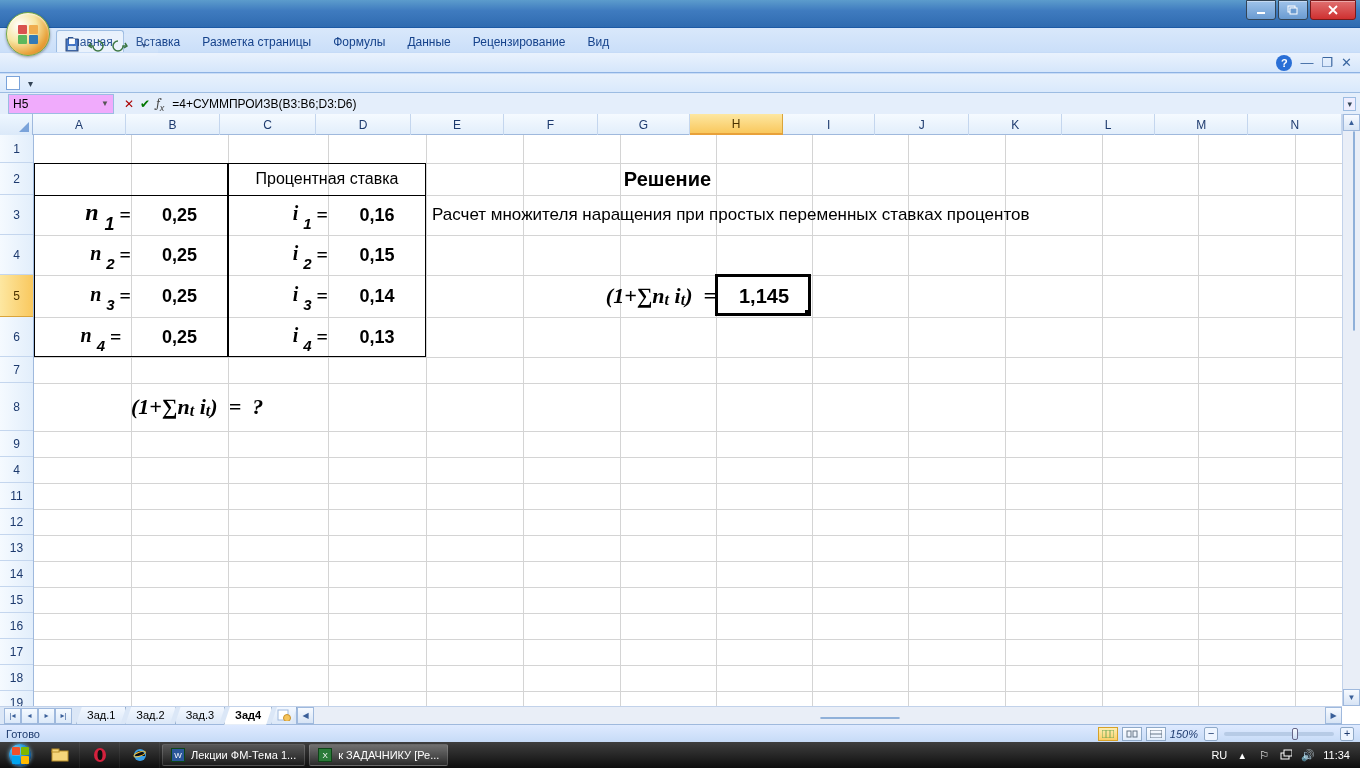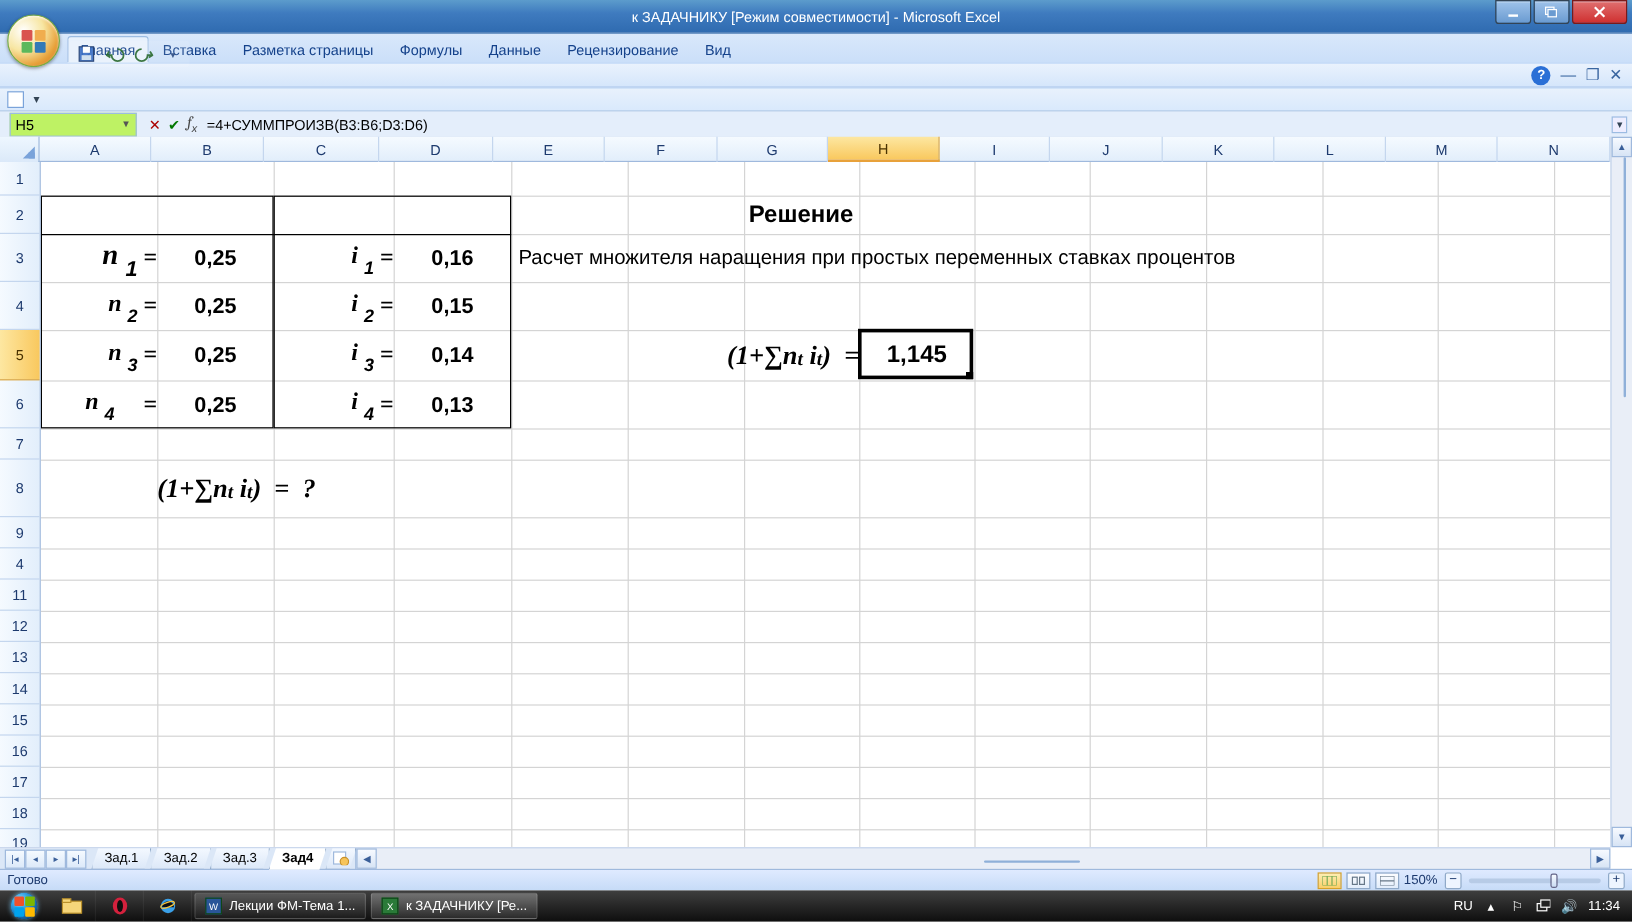--- a/index.html
+++ b/index.html
@@ -29,21 +29,21 @@
 .ribbon-body { height:20px; background:linear-gradient(#eaf2fd,#d5e6fb); display:flex; align-items:center; justify-content:flex-end; padding-right:8px; gap:8px; border-top:1px solid #c6dbf7;}
 .ribbon-body .help { width:16px; height:16px; border-radius:50%; background:#2a6fd6; color:#fff; font-size:11px; font-weight:bold; display:flex; align-items:center; justify-content:center;}
 .ribbon-body .mini { color:#3a66a0; font-size:13px;}
 
 
 .toolrow1 { height:20px; background:linear-gradient(#e8f1fc,#d9e9fc); border-top:1px solid #c8dcf7; border-bottom:1px solid #9cbce2; display:flex; align-items:center; padding-left:6px;}
 .toolrow1 .sq { width:14px; height:14px; border:1px solid #7aa3da; background:#fff; margin-right:8px;}
 .toolrow1 .dd { font-size:10px; color:#345; margin-right:10px;}
 
 .fbar { height:22px; background:#e4eefb; border-bottom:1px solid #9cbce2; display:flex; align-items:center; font-size:12px; position:relative;}
-.fbar .namebox { width:106px; height:20px; border:1px solid #9cbce2; background:#bef264; margin-left:8px; display:flex; align-items:center; padding:0 4px; justify-content:space-between;}
+.fbar .namebox { width:106px; height:20px; border:1px solid #9cbce2; background:#f0abfc; margin-left:8px; display:flex; align-items:center; padding:0 4px; justify-content:space-between;}
 .fbar .namebox span:last-child { font-size:8px; color:#555;}
 .fbar .fx-ctrl { display:flex; align-items:center; margin-left:10px; gap:6px; color:#666;}
 .fbar .fx { font-style:italic; font-family:"Cambria",serif; color:#444; font-size:13px;}
 .fbar .formula { flex:1; padding-left:8px; color:#000;}
 .fbar .expand { position:absolute; right:4px; font-size:9px; color:#345; border:1px solid #9cbce2; background:#eef; padding:1px 3px;}
 
 
 .grid-wrap { position:absolute; top:114px; bottom:44px; left:0; right:0; background:#fff; }
 .colhdr-row { position:absolute; top:0; left:0; right:18px; height:21px; display:flex; background:linear-gradient(#f5faff,#e2eefb); border-bottom:1px solid #9fb9dd;}
 .corner { width:34px; height:21px; border-right:1px solid #9fb9dd; background:linear-gradient(#eef7ff,#dbe9f9); position:relative;}
@@ -80,21 +80,21 @@
 .hsb .sb-thumb { top:1px; bottom:1px; left:50%; width:80px;}
 .sheet-tabs { display:flex; align-items:center; height:18px; background:#dbe7f7; padding-left:4px; border-right:1px solid #9fb9dd;}
 .sheet-nav { display:flex; gap:0; margin-right:4px;}
 .sheet-nav .nbtn { width:17px; height:16px; border:1px solid #9fb9dd; background:linear-gradient(#f5faff,#dce9f9); display:flex; align-items:center; justify-content:center; font-size:8px; color:#3a5f99;}
 .stab { height:18px; padding:2px 10px; font-size:11px; border:1px solid #8fa9c8; border-top:none; background:linear-gradient(#f3f8ff,#dce8f8); margin-right:-1px; position:relative; top:0; clip-path:polygon(6px 0,100% 0,calc(100% - 6px) 100%,0 100%);}
 .stab.active { background:#fff; font-weight:bold; border-bottom-color:#fff; z-index:2;}
 .stab.new { width:26px; padding:2px 4px; display:flex; align-items:center; justify-content:center;}
 
 
 .statusbar { position:absolute; left:0; right:0; bottom:26px; height:18px; background:linear-gradient(#dfeaff,#c6dbf7); border-top:1px solid #9fb9dd; display:flex; align-items:center; font-size:11px; color:#1d3a6e; padding:0 6px; justify-content:space-between;}
-.statusbar .views { display:flex; align-items:center; gap:4px;}
+.statusbar .views { display:flex; align-items:center; gap:4px;font-style:italic;}
 .viewbtn { width:20px; height:14px; border:1px solid #8fa9c8; background:linear-gradient(#fcfdff,#e2edfb); display:flex; align-items:center; justify-content:center;}
 .viewbtn.active { background:linear-gradient(#fdeeb3,#fbcf68); border-color:#d6a128;}
 .zoom { display:flex; align-items:center; gap:6px;}
 .zoom .zbtn { width:14px; height:14px; border:1px solid #8fa9c8; background:#eef5ff; border-radius:2px; display:flex; align-items:center; justify-content:center; font-size:11px; line-height:1;}
 .zoom .zslider { width:110px; height:4px; background:#b7cbe6; position:relative; border-radius:2px;}
 .zoom .zslider .zh { position:absolute; left:62%; top:-4px; width:6px; height:12px; background:linear-gradient(#f7faff,#cadcf3); border:1px solid #668; border-radius:2px;}
 
 
 .taskbar { position:absolute; left:0; right:0; bottom:0; height:26px; background:linear-gradient(#3f3f3f,#0e0e0e); display:flex; align-items:center; padding-right:6px; color:#fff; font-size:11px;}
 .start { width:40px; height:26px; display:flex; align-items:center; justify-content:center;}
@@ -138,21 +138,20 @@
         </div>
       <div class="qbtn">
           <svg viewBox="0 0 16 16">
             <path d="M6 4a5 5 0 105 5h3" fill="none" stroke="#2a6a2f" stroke-width="1.5"></path>
             <path d="M13 6l2 3-3 2" fill="none" stroke="#2a6a2f" stroke-width="1.5"></path>
           </svg>
         </div>
       <div class="qbtn" style="font-size:8px;color:#2c4c82">▾</div>
     </div>
   </div>
-  <div class="title">к ЗАДАЧНИКУ  [Режим совместимости] - Microsoft Excel</div>
   <div class="win-controls">
     <div class="win-btn">
         <svg>
           <rect x="2" y="7" width="8" height="2" fill="#fff"></rect>
         </svg>
       </div>
     <div class="win-btn">
         <svg>
           <rect x="1" y="1" width="7" height="6" fill="none" stroke="#fff"></rect>
           <rect x="3" y="3" width="7" height="6" fill="#6a9bd1" stroke="#fff"></rect>
@@ -270,20 +269,21 @@
         <div class="hline" style="top: 374px;"></div>
         <div class="hline" style="top: 400px;"></div>
         <div class="hline" style="top: 426px;"></div>
         <div class="hline" style="top: 452px;"></div>
         <div class="hline" style="top: 478px;"></div>
         <div class="hline" style="top: 504px;"></div>
         <div class="hline" style="top: 530px;"></div>
         <div class="hline" style="top: 556px;"></div>
       </div>
     <div class="content" id="content">
+        <div class="txt " style="left: 194px; top: 28px; width: 198px; height: 32px; justify-content: center; font-size: 16px;">Процентная ставка</div>
         <div class="txt " style="left: 0px; top: 60px; width: 97px; height: 40px; justify-content: flex-end;">
           <span class="serif ital bold" style="font-size:24px">n <span class="sub">1</span></span>
           <span class="serif bold" style="font-size:20px">&nbsp;= </span>
         </div>
         <div class="txt bold" style="left: 97px; top: 60px; width: 97px; height: 40px; justify-content: center; font-size: 18px;">0,25</div>
         <div class="txt " style="left: 194px; top: 60px; width: 100px; height: 40px; justify-content: flex-end;">
           <span class="serif ital bold" style="font-size:20px">i <span class="sub">1</span></span>
           <span class="serif bold" style="font-size:20px">&nbsp;= </span>
         </div>
         <div class="txt bold" style="left: 294px; top: 60px; width: 98px; height: 40px; justify-content: center; font-size: 18px;">0,16</div>
@@ -300,21 +300,21 @@
         <div class="txt " style="left: 0px; top: 140px; width: 97px; height: 42px; justify-content: flex-end;">
           <span class="serif ital bold" style="font-size:20px">n <span class="sub">3</span></span>
           <span class="serif bold" style="font-size:20px">&nbsp;= </span>
         </div>
         <div class="txt bold" style="left: 97px; top: 140px; width: 97px; height: 42px; justify-content: center; font-size: 18px;">0,25</div>
         <div class="txt " style="left: 194px; top: 140px; width: 100px; height: 42px; justify-content: flex-end;">
           <span class="serif ital bold" style="font-size:20px">i <span class="sub">3</span></span>
           <span class="serif bold" style="font-size:20px">&nbsp;= </span>
         </div>
         <div class="txt bold" style="left: 294px; top: 140px; width: 98px; height: 42px; justify-content: center; font-size: 18px;">0,14</div>
-        <div class="txt " style="left: 0px; top: 182px; width: 97px; height: 40px; justify-content: space-between; padding-left: 37px;">
+        <div class="txt " style="left: 0px; top: 182px; width: 97px; height: 40px; justify-content: center; padding-left: 37px;">
           <span class="serif ital bold" style="font-size:20px">n <span class="sub">4</span></span>
           <span class="serif bold" style="font-size:20px">&nbsp;= </span>
         </div>
         <div class="txt bold" style="left: 97px; top: 182px; width: 97px; height: 40px; justify-content: center; font-size: 18px;">0,25</div>
         <div class="txt " style="left: 194px; top: 182px; width: 100px; height: 40px; justify-content: flex-end;">
           <span class="serif ital bold" style="font-size:20px">i <span class="sub">4</span></span>
           <span class="serif bold" style="font-size:20px">&nbsp;= </span>
         </div>
         <div class="txt bold" style="left: 294px; top: 182px; width: 98px; height: 40px; justify-content: center; font-size: 18px;">0,13</div>
         <div class="border-box" style="left: 0px; top: 28px; width: 194px; height: 194px;"></div>

